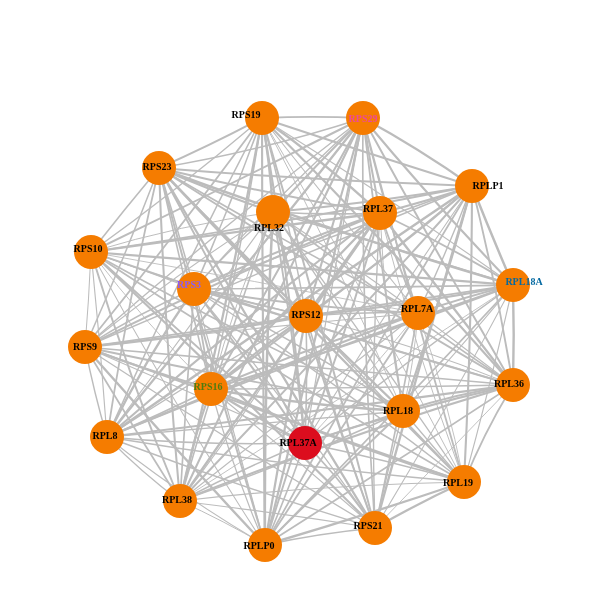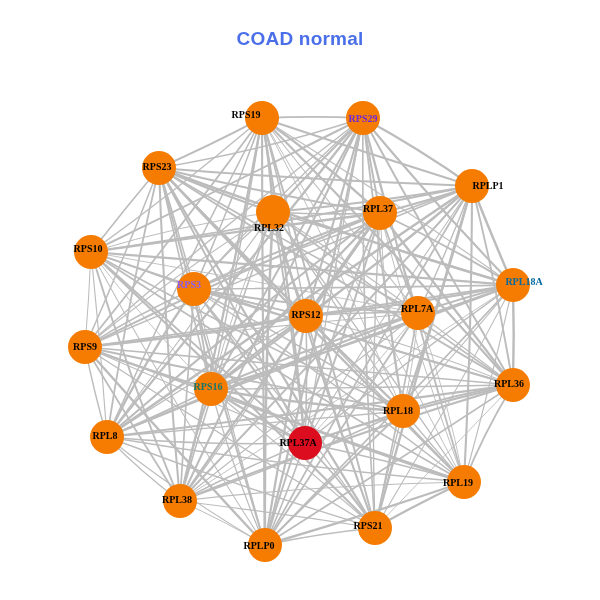--- a/index.html
+++ b/index.html
@@ -51,21 +51,20 @@
     white-space: nowrap;
     transform: translate(-50%, -50%);
     pointer-events: none;
   }
 </style>
 </head>
 <body>
 
 <div id="canvas">
 
-  <div id="title">COAD normal</div>
 
   <svg id="graph-svg" viewBox="0 0 600 600" xmlns="http://www.w3.org/2000/svg">
     <g id="edges-layer">
         <path class="edge-line" d="M 262 118 Q 312.5 115.8 363 118" stroke-width="1.89" stroke="#bcbcbc"></path>
         <path class="edge-line" d="M 262 118 Q 211.4 144.9 159 168" stroke-width="1.99" stroke="#bcbcbc"></path>
         <path class="edge-line" d="M 262 118 Q 366.7 153.1 472 186" stroke-width="2.12" stroke="#bcbcbc"></path>
         <path class="edge-line" d="M 262 118 Q 270.3 164.7 273 212" stroke-width="2.30" stroke="#bcbcbc"></path>
         <path class="edge-line" d="M 262 118 Q 324.0 161.8 380 213" stroke-width="2.30" stroke="#bcbcbc"></path>
         <path class="edge-line" d="M 262 118 Q 179.4 188.7 91 252" stroke-width="1.45" stroke="#bcbcbc"></path>
         <path class="edge-line" d="M 262 118 Q 389.9 197.8 513 285" stroke-width="1.14" stroke="#bcbcbc"></path>
@@ -293,33 +292,33 @@
         <circle class="node-circle" cx="305" cy="443" r="17" fill="#dc0d1e"></circle>
         <circle class="node-circle" cx="464" cy="482" r="17" fill="#f57c00"></circle>
         <circle class="node-circle" cx="180" cy="501" r="17" fill="#f57c00"></circle>
         <circle class="node-circle" cx="375" cy="528" r="17" fill="#f57c00"></circle>
         <circle class="node-circle" cx="265" cy="545" r="17" fill="#f57c00"></circle>
       </g>
   </svg>
 
   <div id="labels-layer">
       <div class="node-label" style="left: 246px; top: 114px; color: rgb(0, 0, 0);">RPS19</div>
-      <div class="node-label" style="left: 363px; top: 118px; color: #6d28d9;">RPS29</div>
+      <div class="node-label" style="left: 363px; top: 118px; color: #ec4899;">RPS29</div>
       <div class="node-label" style="left: 157px; top: 166px; color: rgb(0, 0, 0);">RPS23</div>
       <div class="node-label" style="left: 488px; top: 185px; color: rgb(0, 0, 0);">RPLP1</div>
       <div class="node-label" style="left: 269px; top: 207px; color: rgb(0, 0, 0); margin-top: 20px;">RPL32</div>
       <div class="node-label" style="left: 378px; top: 208px; color: rgb(0, 0, 0);">RPL37</div>
       <div class="node-label" style="left: 88px; top: 248px; color: rgb(0, 0, 0);">RPS10</div>
       <div class="node-label" style="left: 524px; top: 281px; color: #0369a1;">RPL18A</div>
       <div class="node-label" style="left: 189px; top: 284px; color: #8b5cf6;">RPS3</div>
       <div class="node-label" style="left: 306px; top: 314px; color: rgb(0, 0, 0);">RPS12</div>
       <div class="node-label" style="left: 417px; top: 308px; color: rgb(0, 0, 0);">RPL7A</div>
       <div class="node-label" style="left: 85px; top: 346px; color: rgb(0, 0, 0);">RPS9</div>
       <div class="node-label" style="left: 509px; top: 383px; color: rgb(0, 0, 0);">RPL36</div>
-      <div class="node-label" style="left: 208px; top: 386px; color: #0f766e; font-family: Liberation Serif, serif;">RPS16</div>
+      <div class="node-label" style="left: 208px; top: 386px; color: #4d7c0f; font-family: Liberation Serif, serif;">RPS16</div>
       <div class="node-label" style="left: 398px; top: 410px; color: rgb(0, 0, 0);">RPL18</div>
       <div class="node-label" style="left: 105px; top: 435px; color: rgb(0, 0, 0);">RPL8</div>
       <div class="node-label" style="left: 298px; top: 442px; color: rgb(0, 0, 0);">RPL37A</div>
       <div class="node-label" style="left: 458px; top: 482px; color: rgb(0, 0, 0);">RPL19</div>
       <div class="node-label" style="left: 177px; top: 499px; color: rgb(0, 0, 0); text-align: right;">RPL38</div>
       <div class="node-label" style="left: 368px; top: 525px; color: rgb(0, 0, 0);">RPS21</div>
       <div class="node-label" style="left: 259px; top: 545px; color: rgb(0, 0, 0);">RPLP0</div>
     </div>
 
 </div>

